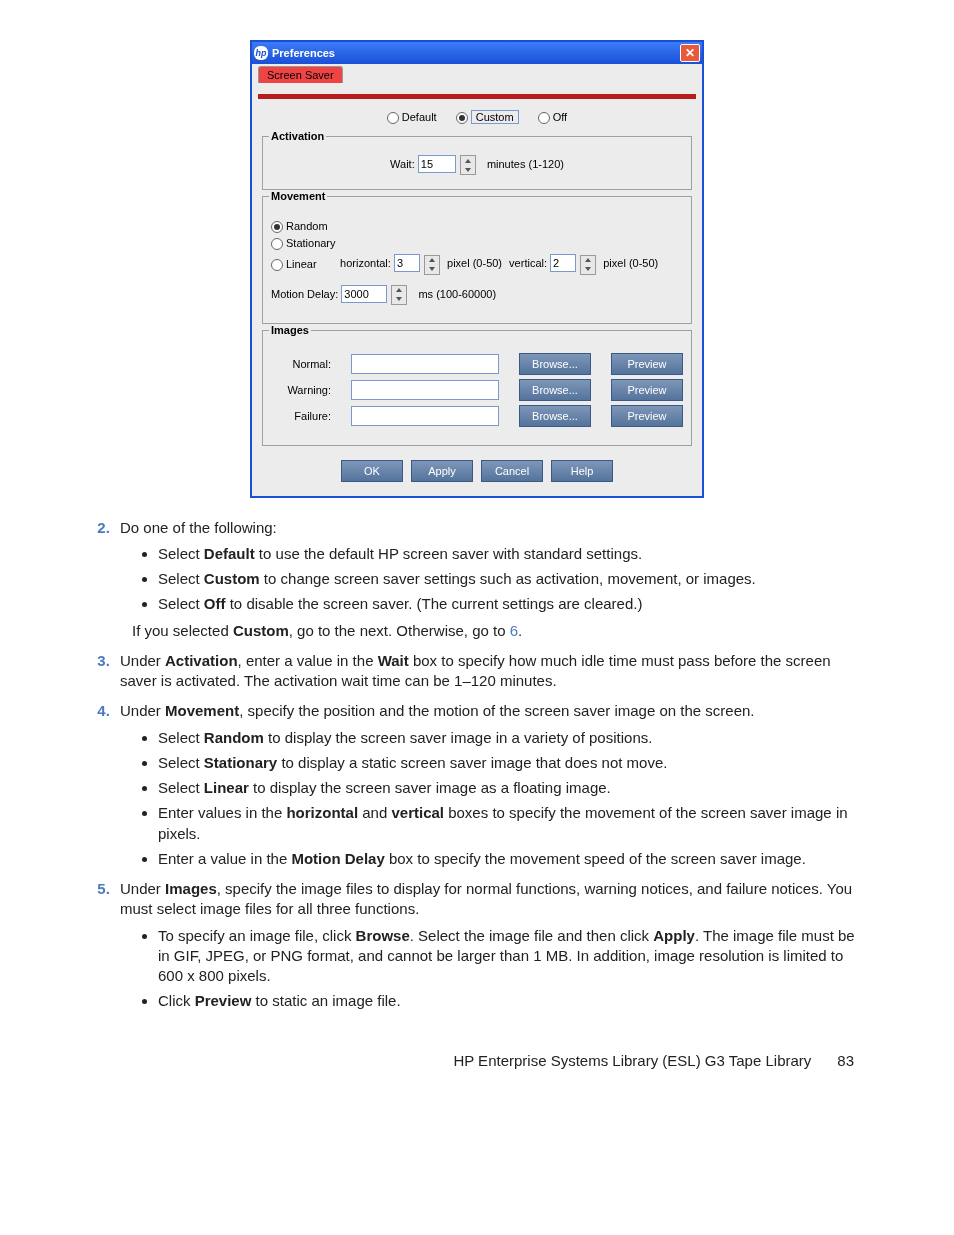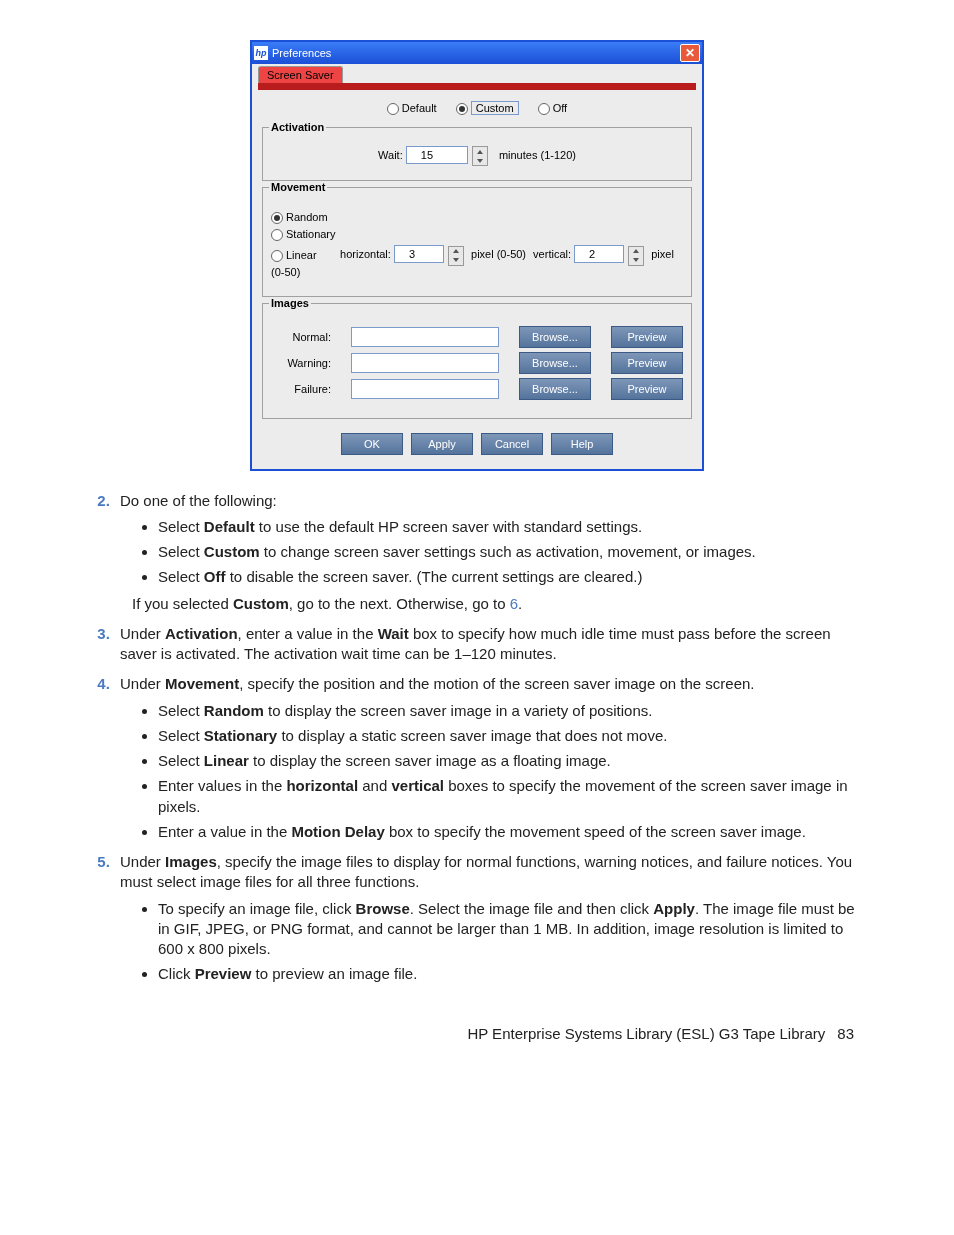--- a/index.html
+++ b/index.html
@@ -1,54 +1,54 @@
 <!DOCTYPE html>
 <html><head>
 <meta charset="utf-8">
 <style>
 body{margin:0;font-family:Arial,Helvetica,sans-serif;font-size:15px;color:#222;background:#fff;width:954px}
 .page{padding:40px 90px 40px 90px;box-sizing:border-box}
 .screenshot-wrap{display:flex;justify-content:center;margin-bottom:20px}
 .win{border:2px solid #1a4fd6;width:450px;background:#ececec;font-family:Tahoma,Arial,sans-serif;font-size:11px;color:#000}
 .titlebar{background:linear-gradient(#3a7cf7,#1a4fd6);color:#fff;display:flex;align-items:center;height:22px;padding:0 2px}
-.titlebar .hp{font-style:italic;font-weight:bold;background:#fff;color:#1a4fd6;border-radius:0;width:14px;height:14px;display:flex;align-items:center;justify-content:center;font-size:9px;margin-right:4px}
-.titlebar .title{font-weight:normal;flex:1}
+.titlebar .hp{font-style:italic;font-weight:bold;background:#fff;color:#1a4fd6;border-radius:6px;width:14px;height:14px;display:flex;align-items:center;justify-content:center;font-size:9px;margin-right:4px}
+.titlebar .title{font-weight:bold;flex:1}
 .closebox{width:18px;height:16px;background:#e85a3a;border:1px solid #fff;color:#fff;display:flex;align-items:center;justify-content:center;font-weight:bold;font-size:12px;border-radius:2px}
 .tabs{padding:2px 6px 0}
 .tab{display:inline-block;background:#ef4444;border:1px solid #999;border-bottom:none;border-radius:3px 3px 0 0;padding:2px 8px;font-size:11px}
-.win-body{background:#ececec;border-top:7px solid #b91c1c;margin:0 6px 6px;padding:6px 4px}
+.win-body{background:#ececec;border-top:5px solid #b91c1c;margin:11px 6px 6px;padding:6px 4px}
 .mode-row{text-align:center;padding:6px 0}
 .radio{display:inline-block;width:10px;height:10px;border:1px solid #666;border-radius:50%;vertical-align:middle;margin-right:3px;position:relative;background:#fff}
 .radio.sel:after{content:"";position:absolute;left:2px;top:2px;width:6px;height:6px;background:#333;border-radius:50%}
 .mode-row label{margin:0 8px;font-size:11px}
 .custom-box{border:1px solid #7a9acb;padding:0 4px}
 .group{border:1px solid #a0a0a0;margin:6px 0;padding:18px 8px 14px;position:relative}
 .group-title{position:absolute;top:-7px;left:6px;background:#ececec;padding:0 2px;font-weight:bold;font-size:11px}
-.inp{border:1px solid #7a9acb;height:16px;font-size:11px;padding:0 14px;background:#fff}
+.inp{border:1px solid #7a9acb;height:16px;font-size:11px;padding:0 2px;background:#fff}
 .spin{display:inline-flex;flex-direction:column;border:1px solid #999;width:14px;height:18px;vertical-align:middle;margin-left:1px}
 .spin span{flex:1;background:#e8e8e8;display:flex;align-items:center;justify-content:center}
 .spin span svg{width:6px;height:4px}
 .mv-row{margin:4px 0}
 .mv-row label{display:inline-block;vertical-align:middle}
 .img-row{display:flex;align-items:center;margin:4px 0;gap:20px}
 .img-row .lbl{width:60px;text-align:right}
 .img-row .field{flex:1;height:18px;border:1px solid #7a9acb;background:#fff}
 .win-btn{background:linear-gradient(#7e97b8,#54739c);color:#fff;border:1px solid #3b5a85;width:70px;height:20px;font-size:11px;display:inline-flex;align-items:center;justify-content:center}
 .btn-row{display:flex;justify-content:center;gap:8px;padding:8px 0 2px}
 
 ol.steps{padding-left:24px;margin:0}
 ol.steps>li{margin-bottom:10px;padding-left:6px}
 ol.steps>li::marker{font-weight:bold;color:#4a7abf}
 ul.bullets{list-style:disc;padding-left:38px;margin:6px 0}
 ul.bullets li{margin:5px 0;line-height:1.35}
 .afterlist{margin:6px 0 10px 12px;line-height:1.35}
 .bodytext{line-height:1.35}
 b{font-weight:bold}
 .link{color:#4a7abf}
-.footer{display:flex;justify-content:flex-end;align-items:flex-end;gap:12px;margin-top:40px;padding-right:10px}
+.footer{display:flex;justify-content:flex-end;align-items:flex-end;gap:26px;margin-top:40px;padding-right:10px}
 .footer .t{font-size:15px}
 .footer .pn{font-size:15px}
 </style>
 </head>
 <body>
 
 <div class="page">
   <div class="screenshot-wrap">
     <div class="win">
       <div class="titlebar">
@@ -117,20 +117,37 @@
                   </svg>
                 </span>
                 <span>
                   <svg viewBox="0 0 6 4">
                     <path d="M0 0 L3 4 L6 0 Z" fill="#555"></path>
                   </svg>
                 </span>
               </span>
             <span style="margin-left:4px">pixel (0-50)</span>
           </div>
+          <div class="mv-row" style="margin-top:10px">
+            <span>Motion Delay:</span>
+            <input class="inp" style="width: 40px;" value="3000">
+            <span class="spin">
+                <span>
+                  <svg viewBox="0 0 6 4">
+                    <path d="M0 4 L3 0 L6 4 Z" fill="#555"></path>
+                  </svg>
+                </span>
+                <span>
+                  <svg viewBox="0 0 6 4">
+                    <path d="M0 0 L3 4 L6 0 Z" fill="#555"></path>
+                  </svg>
+                </span>
+              </span>
+            <span style="margin-left:8px">ms (100-60000)</span>
+          </div>
         </div>
 
         <div class="group">
           <span class="group-title">Images</span>
           <div class="img-row">
             <span class="lbl">Normal:</span>
             <span class="field"></span>
             <span class="win-btn">Browse...</span>
             <span class="win-btn">Preview</span>
           </div>
@@ -178,21 +195,21 @@
         <li><span>Select </span><b>Stationary</b><span> to display a static screen saver image that does not move.</span></li>
         <li><span>Select </span><b>Linear</b><span> to display the screen saver image as a floating image.</span></li>
         <li><span>Enter values in the </span><b>horizontal</b><span> and </span><b>vertical</b><span> boxes to specify the movement of the screen saver image in pixels.</span></li>
         <li><span>Enter a value in the </span><b>Motion Delay</b><span> box to specify the movement speed of the screen saver image.</span></li>
       </ul>
     </li>
     <li>
       <span class="bodytext"><span>Under </span><b>Images</b><span>, specify the image files to display for normal functions, warning notices, and failure notices. You must select image files for all three functions.</span></span>
       <ul class="bullets">
         <li><span>To specify an image file, click </span><b>Browse</b><span>. Select the image file and then click </span><b>Apply</b><span>. The image file must be in GIF, JPEG, or PNG format, and cannot be larger than 1 MB. In addition, image resolution is limited to 600 x 800 pixels.</span></li>
-        <li><span>Click </span><b>Preview</b><span> to preview an image file.</span></li>
+        <li><span>Click </span><b>Preview</b><span> to static an image file.</span></li>
       </ul>
     </li>
   </ol>
 
   <div class="footer">
     <span class="t">HP Enterprise Systems Library (ESL) G3 Tape Library</span>
     <span class="pn">83</span>
   </div>
 </div>
 

